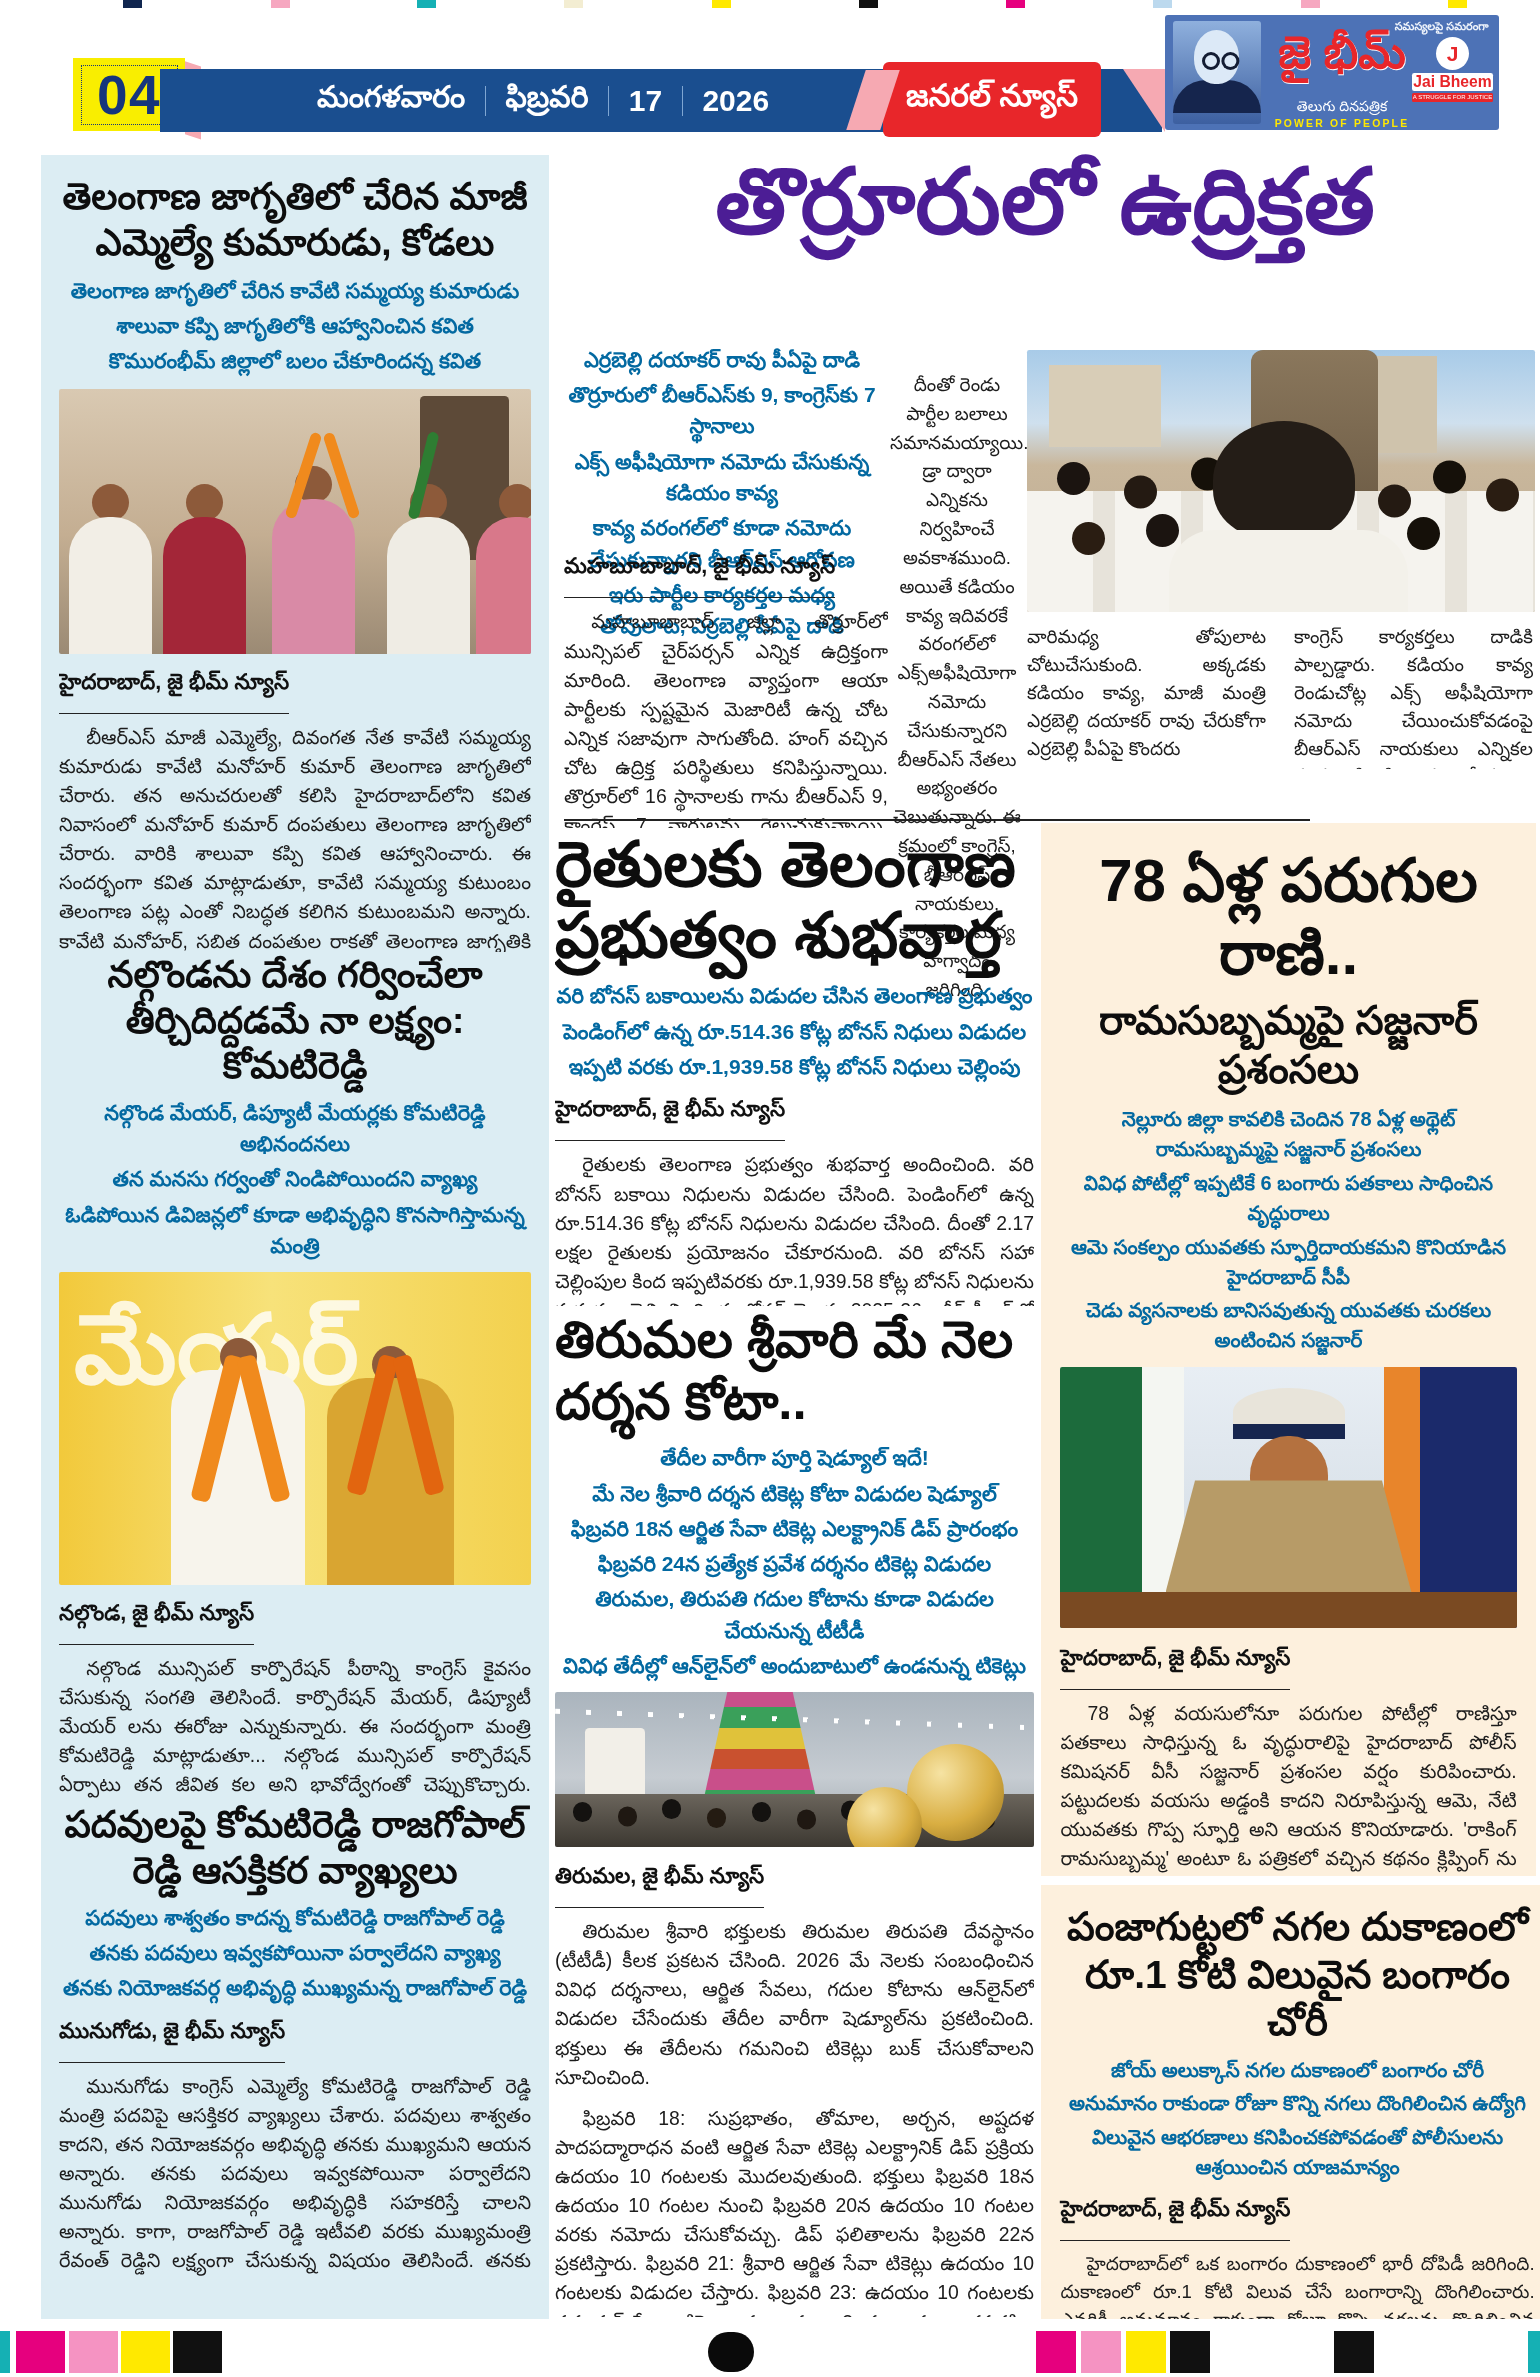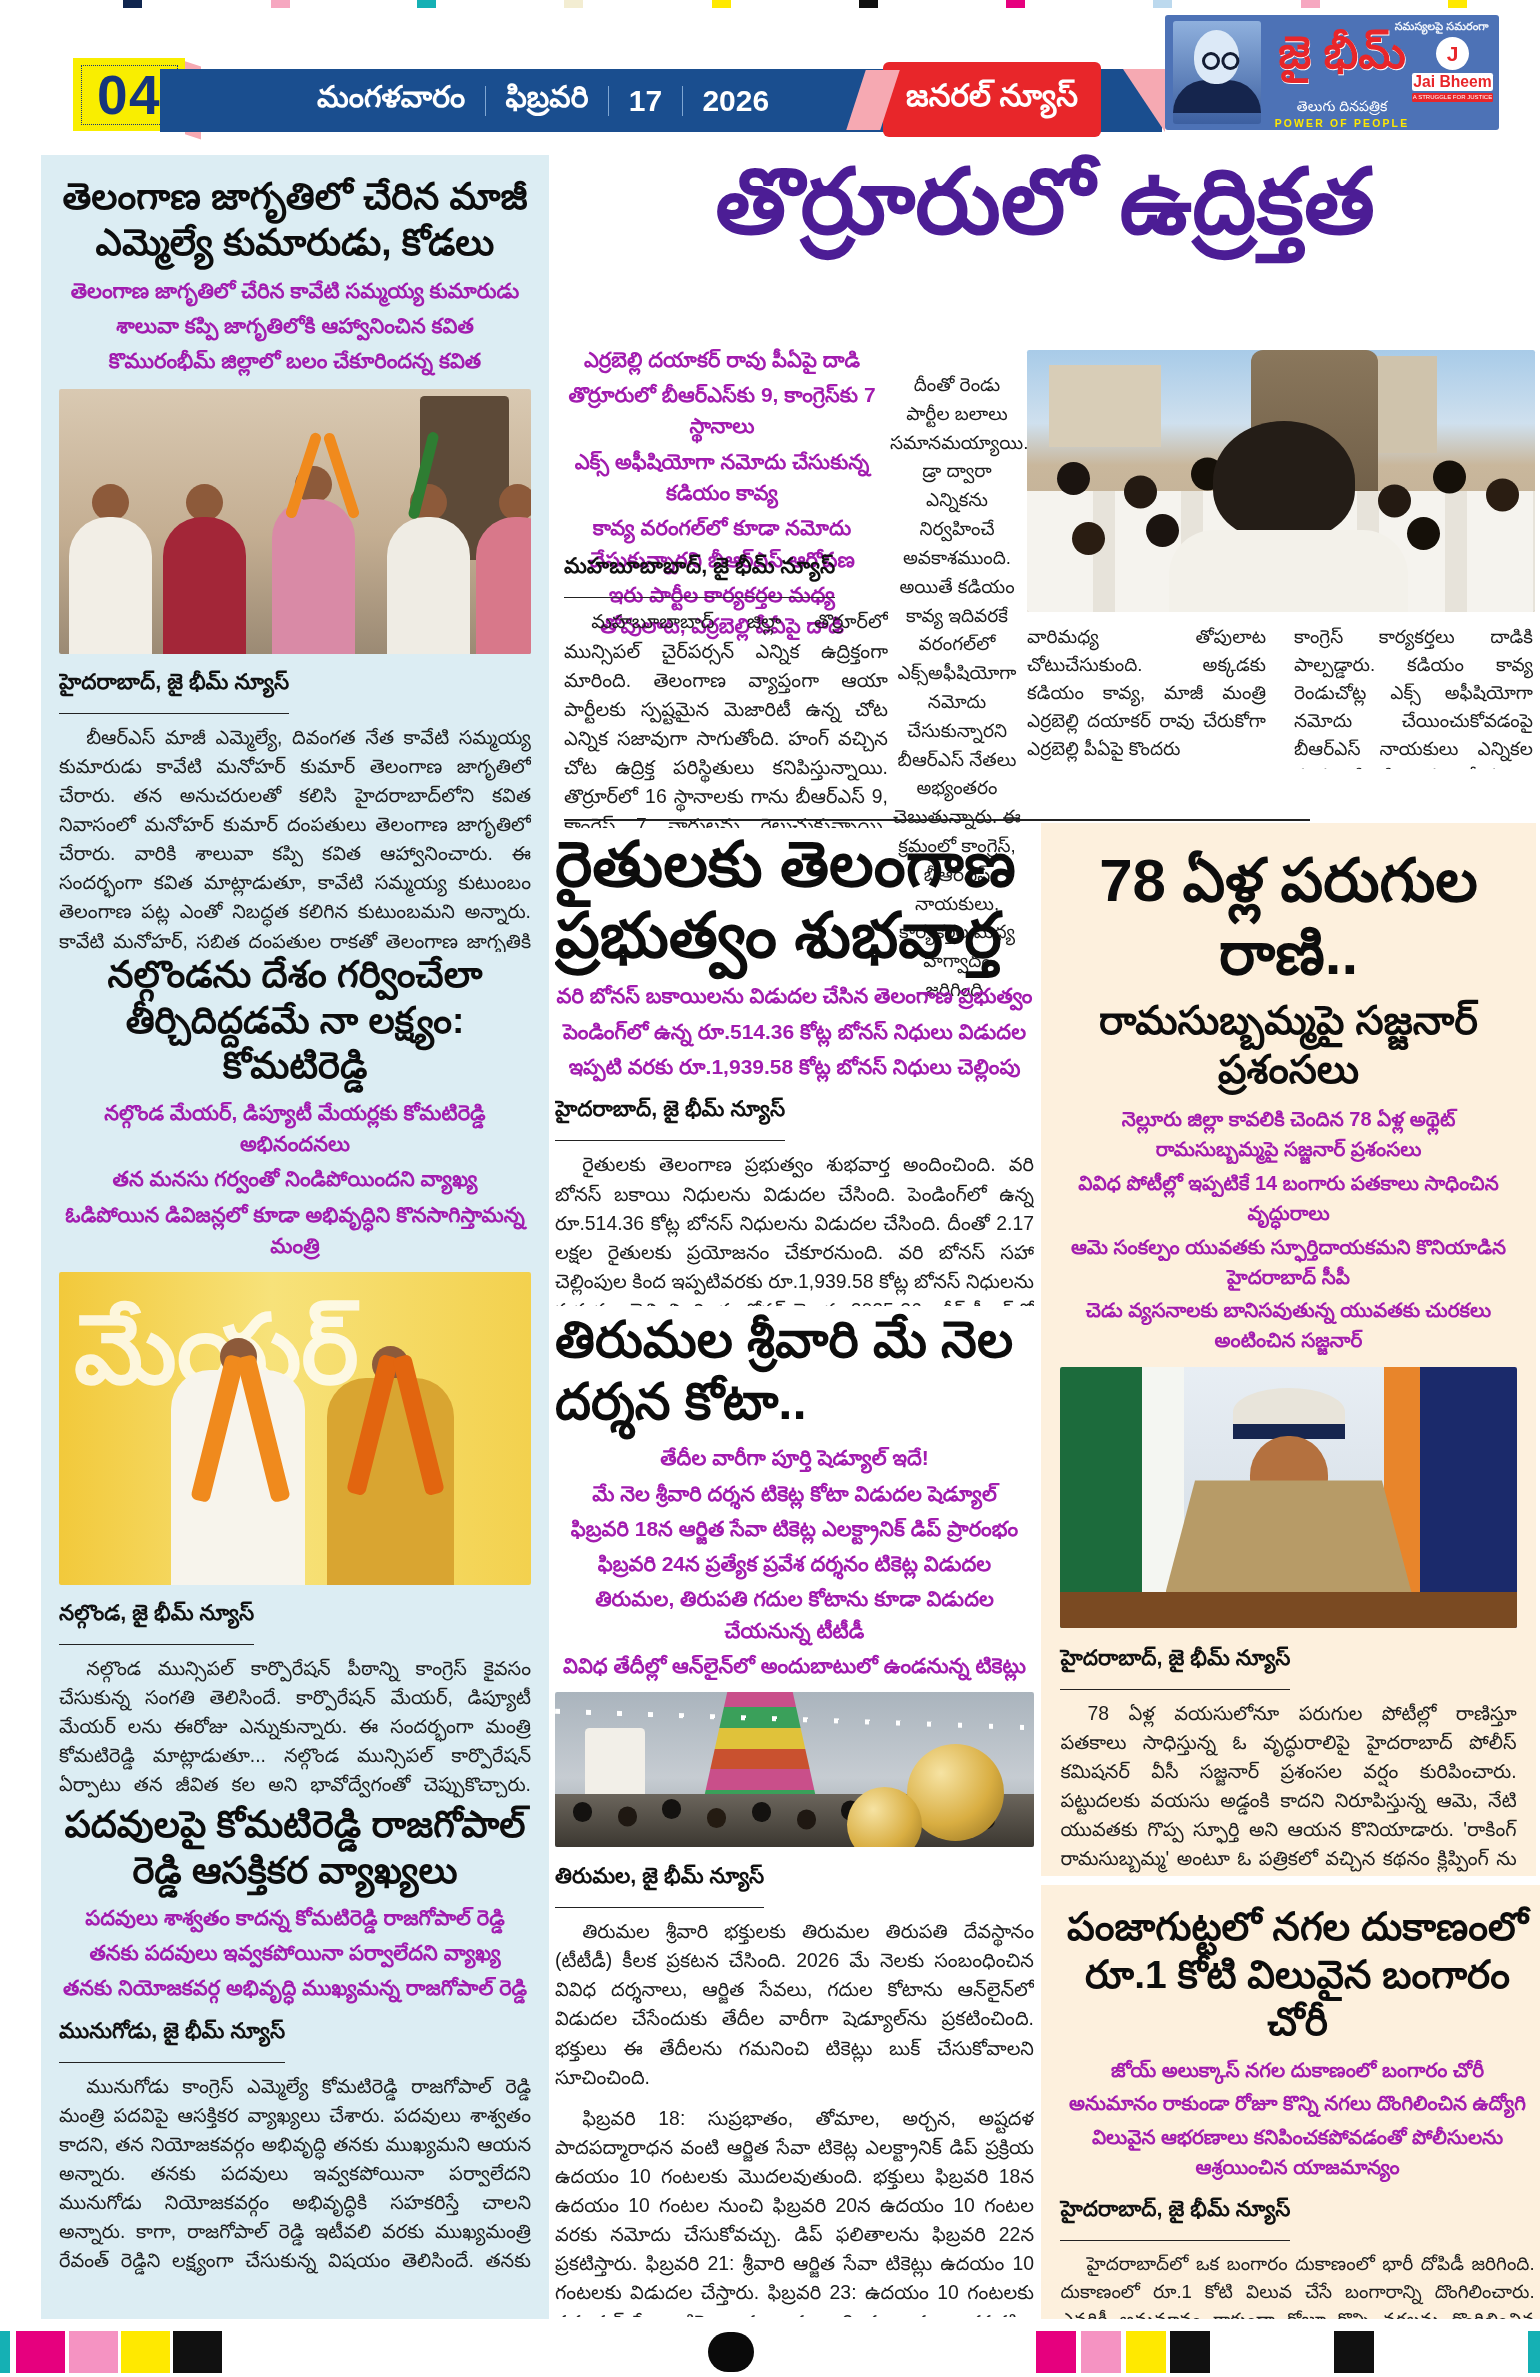--- a/index.html
+++ b/index.html
@@ -40,21 +40,21 @@
   .mh-tv{position:absolute;right:6px;top:22.4px;width:81px;text-align:center;}
   .mh-tv .circ{width:33px;height:33px;border-radius:50%;background:#ffffff;color:#e8262a;font-weight:bold;
                font-size:21px;line-height:33px;margin:0 auto;}
   .mh-tv .tvname{color:#e8262a;font-size:15.7px;font-weight:bold;background:#fff;border-radius:2.2px;margin-top:3px;}
   .mh-tv .tvtag{background:#e8262a;color:#fff;font-size:6px;margin-top:1.5px;padding:1.5px 0;border-radius:1.5px;}
   .mh-power{position:absolute;left:106px;bottom:1.5px;width:142px;text-align:center;color:#ffe900;
             font-size:10.4px;font-weight:bold;letter-spacing:2.2px;}
 
   
   .headline{font-weight:bold;color:#0d0d0d;text-align:center;line-height:1.22;}
-  .deck{color:#a21caf;font-weight:bold;text-align:center;line-height:1.5;}
+  .deck{color:#0369a1;font-weight:bold;text-align:center;line-height:1.5;}
   .deck div{margin:3.7px 0;}
   .byline{font-weight:bold;color:#111;font-size:21.6px;border-bottom:1.5px solid #222;
           display:inline-block;padding-bottom:14px;margin:10.4px 0 9px;}
   .bodytext{color:#1c1c1c;text-align:justify;font-size:19.4px;line-height:1.5;}
   .bodytext p{margin:0 0 12px;text-indent:1.4em;}
   .hrule{position:absolute;height:1.5px;background:#222;}
 
   
   .lead-headline{left:553px;top:154px;width:984px;text-align:center;color:#4c1d95;
                  font-size:91px;font-weight:800;line-height:1.05;}
@@ -316,21 +316,21 @@
       <p>తిరుమల శ్రీవారి భక్తులకు తిరుమల తిరుపతి దేవస్థానం (టీటీడీ) కీలక ప్రకటన చేసింది. 2026 మే నెలకు సంబంధించిన వివిధ దర్శనాలు, ఆర్జిత సేవలు, గదుల కోటాను ఆన్‌లైన్‌లో విడుదల చేసేందుకు తేదీల వారీగా షెడ్యూల్‌ను ప్రకటించింది. భక్తులు ఈ తేదీలను గమనించి టికెట్లు బుక్ చేసుకోవాలని సూచించింది.</p>
       <p>ఫిబ్రవరి 18: సుప్రభాతం, తోమాల, అర్చన, అష్టదళ పాదపద్మారాధన వంటి ఆర్జిత సేవా టికెట్ల ఎలక్ట్రానిక్ డిప్ ప్రక్రియ ఉదయం 10 గంటలకు మొదలవుతుంది. భక్తులు ఫిబ్రవరి 18న ఉదయం 10 గంటల నుంచి ఫిబ్రవరి 20న ఉదయం 10 గంటల వరకు నమోదు చేసుకోవచ్చు. డిప్ ఫలితాలను ఫిబ్రవరి 22న ప్రకటిస్తారు. ఫిబ్రవరి 21: శ్రీవారి ఆర్జిత సేవా టికెట్లు ఉదయం 10 గంటలకు విడుదల చేస్తారు. ఫిబ్రవరి 23: ఉదయం 10 గంటలకు వర్చువల్ సేవా టికెట్లు, మధ్యాహ్నం 3 గంటలకు అంగప్రదక్షిణ టికెట్లు అందుబాటులోకి వస్తాయి. ఫిబ్రవరి 24: రూ.300 ప్రత్యేక ప్రవేశ దర్శనం టికెట్లు ఉదయం 10 గంటలకు విడుదల చేస్తారు. ఫిబ్రవరి 25న తిరుమల గదుల కోటా, ఫిబ్రవరి 26న తిరుపతి గదుల కోటా విడుదల చేయనున్నారు. ఫిబ్రవరి 27: ఏప్రిల్ నెలకు సంబంధించిన శ్రీవాని సేవ, వర్చువల్ సేవా టికెట్లను మధ్యాహ్నం 3 గంటలకు విడుదల చేయనున్నట్లు టీటీడీ తెలిపింది. భక్తులు తమకు కావాల్సిన సేవలు, దర్శన టికెట్లను టీటీడీ అధికారిక వెబ్‌సైట్ ttdevasthanams.ap.gov.in ద్వారా మాత్రమే బుక్ చేసుకోవాలని అధికారులు సూచించారు.</p>
     </div>
   </div>
 
   <div class="abs box-runner">
     <div class="headline" style="font-size:60px">78 ఏళ్ల పరుగుల రాణి..</div>
     <div class="headline" style="font-size:40px;margin-top:6px">రామసుబ్బమ్మపై సజ్జనార్ ప్రశంసలు</div>
     <div class="deck" style="font-size:20px;margin-top:10.4px">
       <div>నెల్లూరు జిల్లా కావలికి చెందిన 78 ఏళ్ల అథ్లెట్ రామసుబ్బమ్మపై సజ్జనార్ ప్రశంసలు</div>
-      <div>వివిధ పోటీల్లో ఇప్పటికే 14 బంగారు పతకాలు సాధించిన వృద్ధురాలు</div>
+      <div>వివిధ పోటీల్లో ఇప్పటికే 6 బంగారు పతకాలు సాధించిన వృద్ధురాలు</div>
       <div>ఆమె సంకల్పం యువతకు స్ఫూర్తిదాయకమని కొనియాడిన హైదరాబాద్ సీపీ</div>
       <div>చెడు వ్యసనాలకు బానిసవుతున్న యువతకు చురకలు అంటించిన సజ్జనార్</div>
     </div>
     
     <div class="photo" style="width:100%;height:261px;margin:12px 0 6px;background:linear-gradient(180deg,#e8eef4,#cfd9e2);">
       <div class="flag" style="left:0;width:82px;background:#1c6b3c;"></div>
       <div class="flag" style="left:82px;width:42px;background:#f4f6f2;"></div>
       <div class="flag" style="right:0;width:97px;background:#1b2a6b;"></div>
       <div class="flag" style="right:97px;width:36px;background:#e8852b;"></div>
       <div class="cap" style="left:50%;top:21px;transform:translateX(-50%);width:112px;height:48px;"></div>

